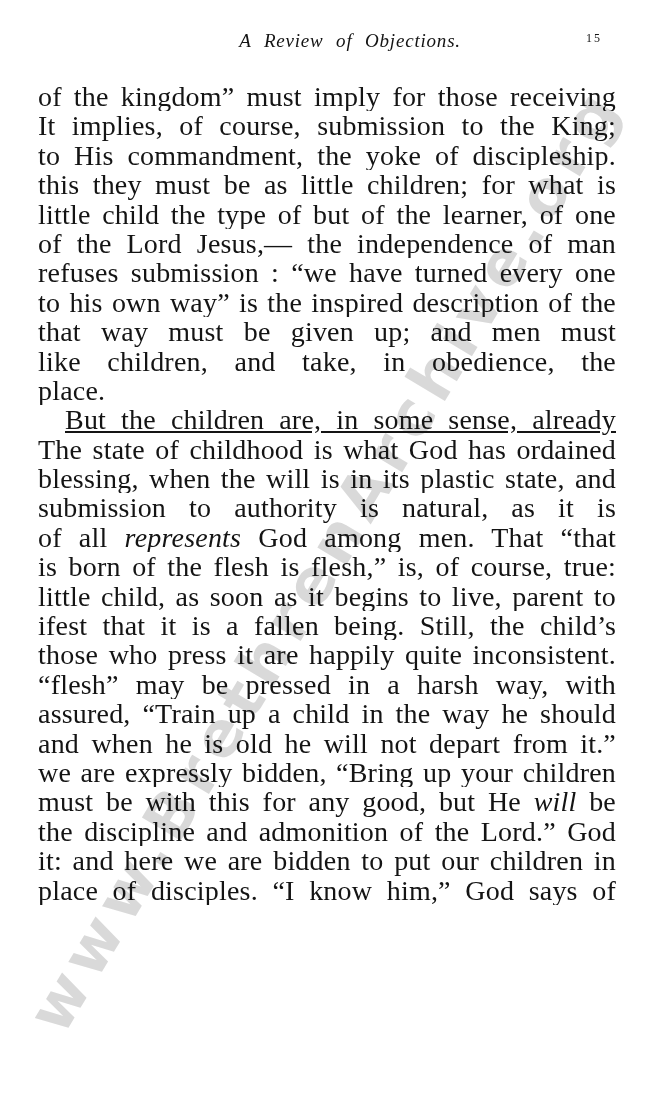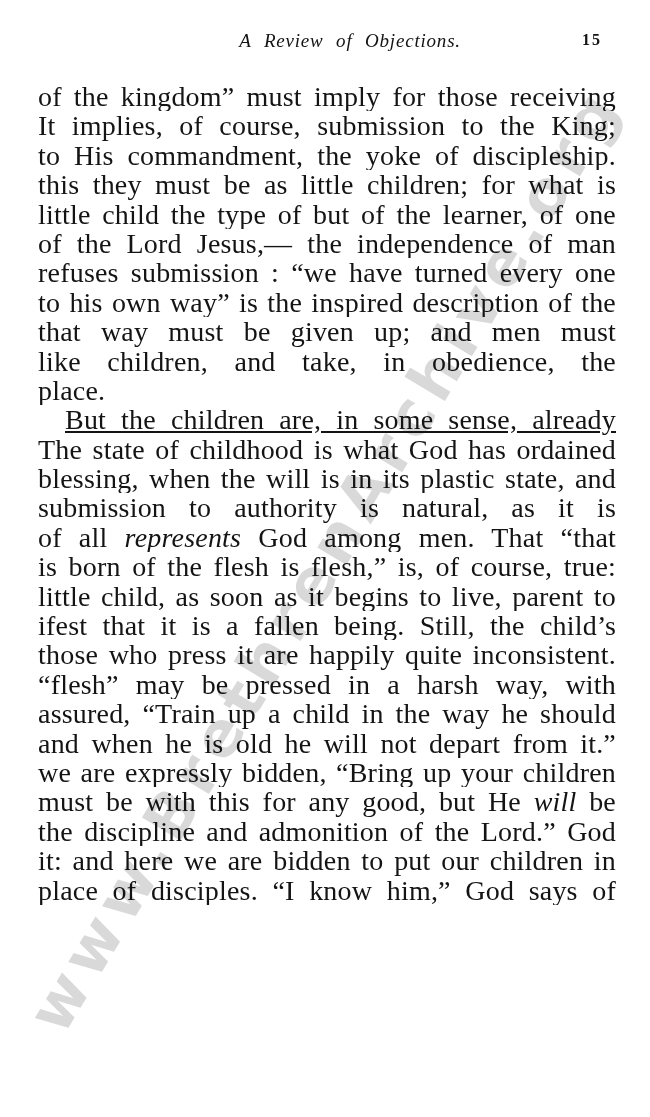--- a/index.html
+++ b/index.html
@@ -47,23 +47,22 @@
     font-size: 19px;
     word-spacing: 7px;
     letter-spacing: 0.8px;
     white-space: nowrap;
   }
 
   .page-num {
     position: absolute;
     right: 14px;
     top: 1px;
-    font-size: 16px;
+    font-size: 12px;
     letter-spacing: 2px;
-    font-weight: bold;
   }
 
   .body-text {
     position: absolute;
     top: 82px;
     left: 38px;
     width: 578px;
     z-index: 1;
     font-size: 28px;
     line-height: 29.4px;

